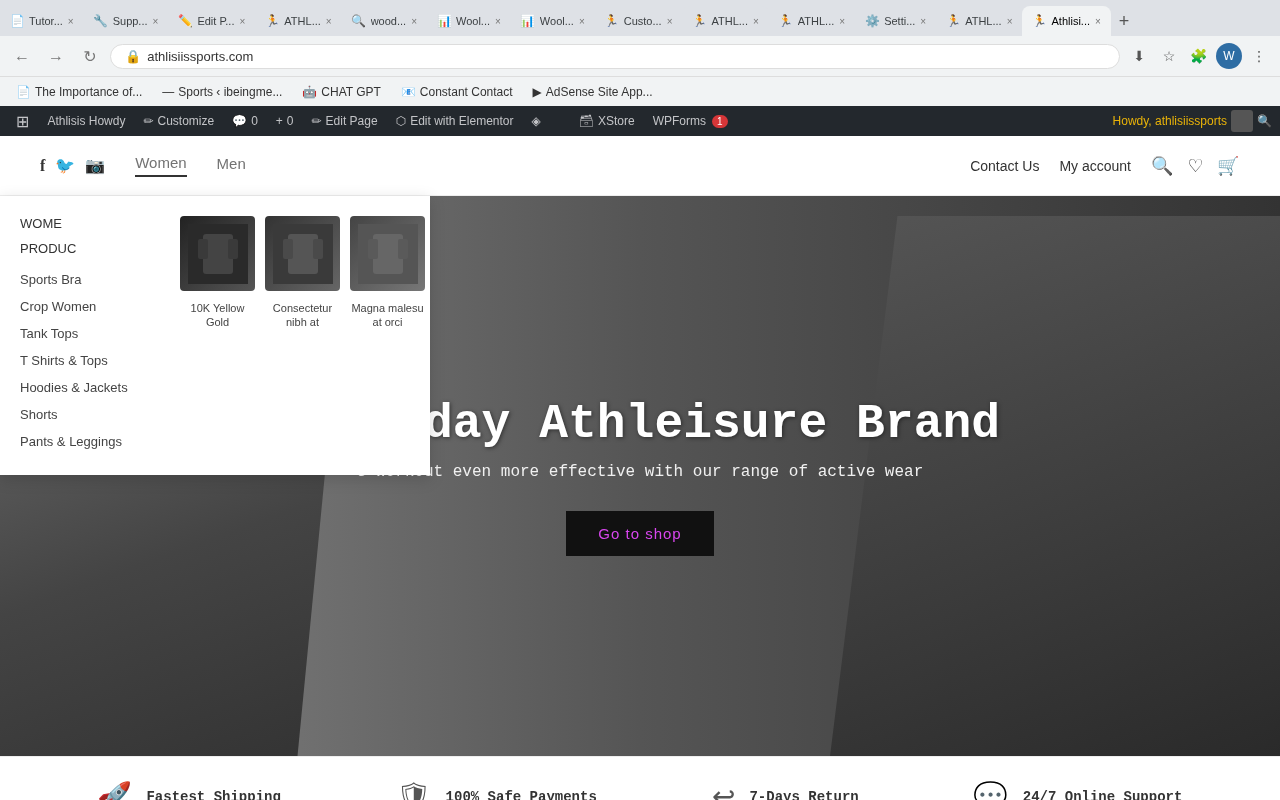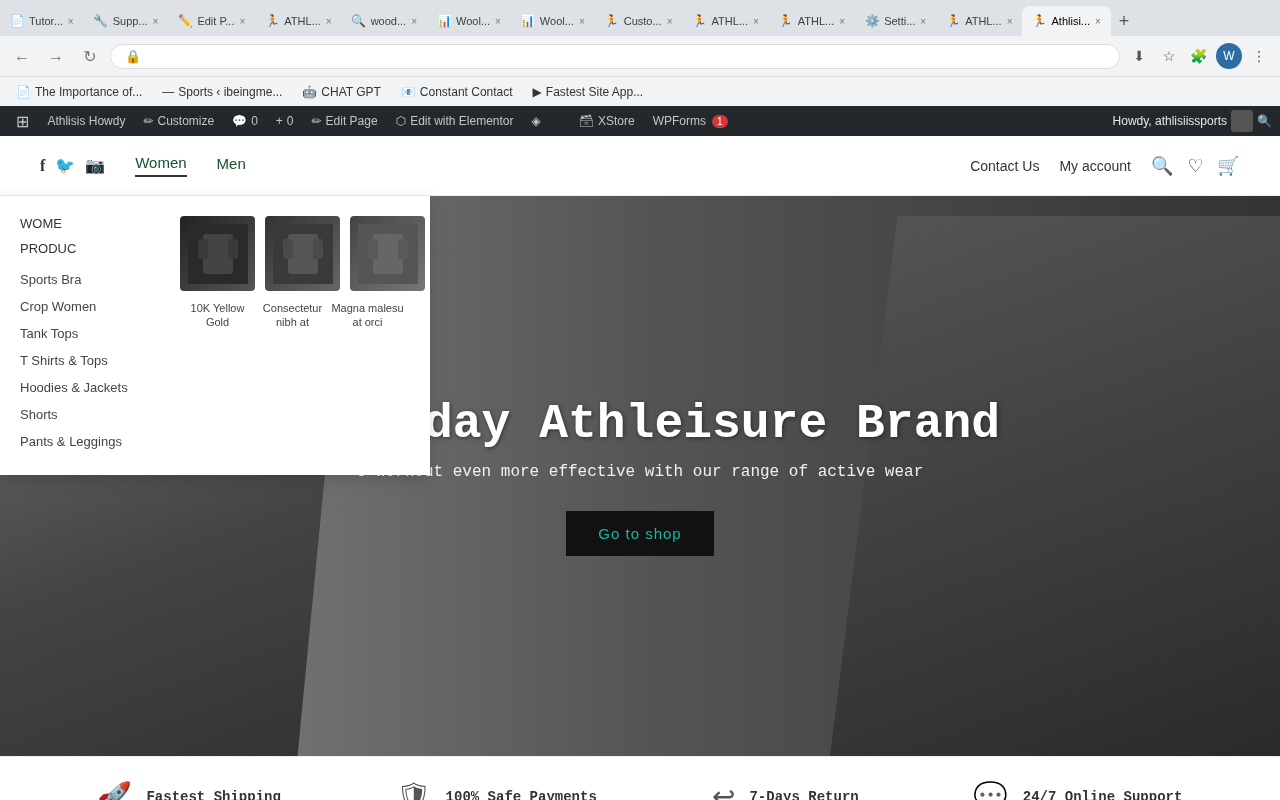--- a/index.html
+++ b/index.html
@@ -93,40 +93,40 @@
       padding: 0 8px;
       height: 30px;
       display: flex;
       align-items: center;
       gap: 4px;
       cursor: pointer;
       white-space: nowrap;
     }
     .wp-logo { font-size: 16px; }
     .wp-badge { background: #d63638; color: #fff; font-size: 10px; border-radius: 8px; padding: 1px 5px; margin-left: 2px; }
-    .wp-howdy { margin-left: auto; color: #e5e5e5; font-size: 12px; display: flex; align-items: center; gap: 4px; }
+    .wp-howdy { margin-left: auto; color: #eab308; font-size: 12px; display: flex; align-items: center; gap: 4px; }
 
     
     .site { position: relative; width: 1280px; overflow: hidden; }
 
     
     .site-nav {
       background: #fff;
       height: 60px;
       display: flex;
       align-items: center;
       padding: 0 40px;
       border-bottom: 1px solid #eee;
       position: relative;
       z-index: 100;
     }
     .social-icons { display: flex; gap: 10px; align-items: center; }
     .social-icon { font-size: 16px; color: #333; cursor: pointer; }
     .nav-links { display: flex; gap: 30px; align-items: center; margin-left: 30px; }
-    .nav-link { font-size: 15px; color: #14532d; cursor: pointer; text-decoration: none; padding-bottom: 4px; }
+    .nav-link { font-size: 15px; color: #737373; cursor: pointer; text-decoration: none; padding-bottom: 4px; }
     .nav-link.active { border-bottom: 2px solid #333; }
     .site-logo { position: absolute; left: 50%; transform: translateX(-50%); font-size: 28px; font-weight: bold; color: #cc2200; letter-spacing: 2px; font-family: 'Arial', sans-serif; }
     .nav-right { margin-left: auto; display: flex; align-items: center; gap: 20px; }
     .nav-right-link { font-size: 14px; color: #333; cursor: pointer; text-align: center; }
     .nav-icons { display: flex; gap: 14px; }
     .nav-icon { font-size: 18px; color: #333; cursor: pointer; }
 
     
     .dropdown-menu {
       position: absolute;
@@ -178,20 +178,21 @@
       justify-content: center;
       color: #fff;
       font-size: 10px;
       cursor: pointer;
     }
     .product-thumb-1 { background: linear-gradient(135deg, #222 0%, #555 100%); }
     .product-thumb-2 { background: linear-gradient(135deg, #333 0%, #666 100%); }
     .product-thumb-3 { background: linear-gradient(135deg, #444 0%, #777 100%); }
     .product-labels {
       display: flex;
+      gap: 10px;
     }
     .product-label { width: 75px; font-size: 11px; color: #444; text-align: center; line-height: 1.3; }
 
     
     .hero {
       position: relative;
       width: 1280px;
       height: 560px;
       background: #666;
       overflow: hidden;
@@ -219,21 +220,21 @@
       font-family: 'Courier New', monospace;
     }
     .hero-subtitle {
       font-size: 16px;
       color: #f0f0f0;
       margin-bottom: 30px;
       font-family: 'Courier New', monospace;
     }
     .hero-btn {
       background: #111;
-      color: #14b8a6;
+      color: #d946ef;
       border: none;
       padding: 14px 32px;
       font-size: 15px;
       cursor: pointer;
       letter-spacing: 1px;
     }
     
     .hero-model-left {
       position: absolute;
       left: 0;
@@ -356,20 +357,21 @@
     </div>
     <button class="tab-new">+</button>
   </div>
 
   <div class="address-bar">
     <button class="nav-btn">←</button>
     <button class="nav-btn">→</button>
     <button class="nav-btn">↻</button>
     <div class="url-bar">
       <span>🔒</span>
+      <span class="url-text">athlisiissports.com</span>
     </div>
     <div class="browser-icons">
       <button class="browser-icon-btn">⬇</button>
       <button class="browser-icon-btn">☆</button>
       <button class="browser-icon-btn">🧩</button>
       <button class="browser-icon-btn" style="background:#2e6da4;border-radius:50%;color:#fff;font-size:12px;">W</button>
       <button class="browser-icon-btn">⋮</button>
     </div>
   </div>
 
@@ -385,21 +387,21 @@
     <div class="bookmark-item">
       <span>🤖</span>
       <span>CHAT GPT</span>
     </div>
     <div class="bookmark-item">
       <span>📧</span>
       <span>Constant Contact</span>
     </div>
     <div class="bookmark-item">
       <span>▶</span>
-      <span>Fastest Site App...</span>
+      <span>AdSense Site App...</span>
     </div>
   </div>
 
   <div class="wp-admin-bar">
     <div class="wp-admin-item">
       <span class="wp-logo">⊞</span>
     </div>
     <div class="wp-admin-item">
       <span>Athlisis Howdy</span>
     </div>

